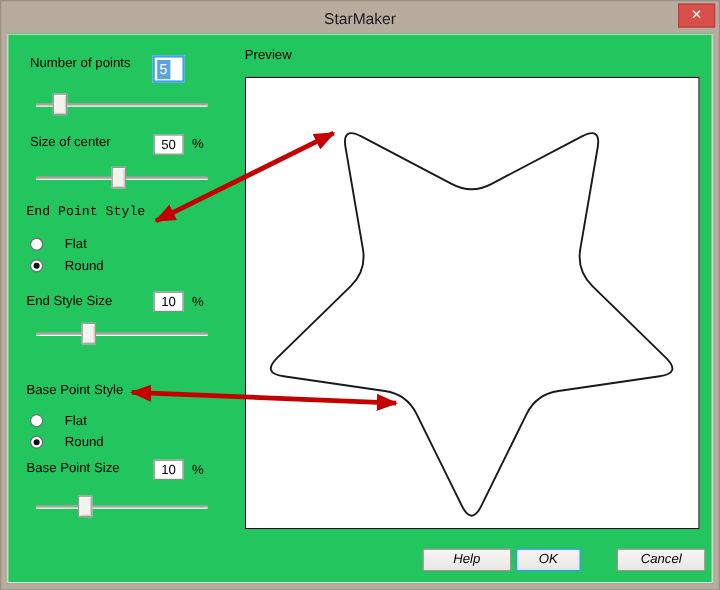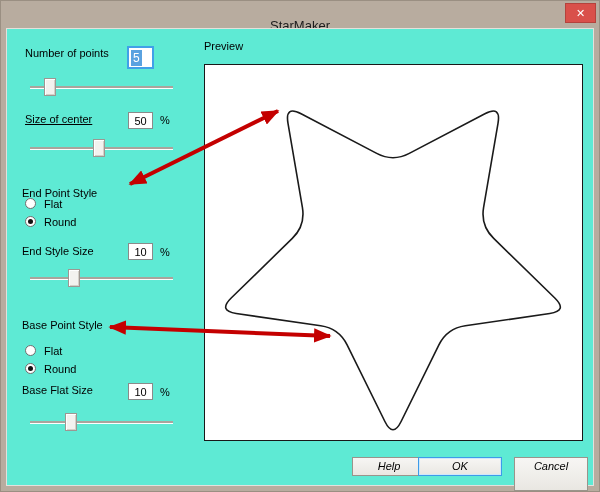--- a/index.html
+++ b/index.html
@@ -1,44 +1,44 @@
 <!DOCTYPE html>
 <html><head>
 <meta charset="utf-8">
 <style>
   html,body{margin:0;padding:0;}
   body{width:600px;height:492px;overflow:hidden;font-family:"Liberation Sans","DejaVu Sans",sans-serif;}
   #dialog{position:relative;width:600px;height:492px;background:#b8ac9f;box-shadow:inset 0 0 0 1px #9a8f82;}
   
   #titlebar{position:absolute;left:0;top:0;width:100%;height:28px;}
-  #title{position:absolute;left:0;right:0;top:18px;text-align:center;font-size:13px;color:#1c1c1c;}
+  #title{position:absolute;left:0;right:0;top:8px;text-align:center;font-size:13px;color:#1c1c1c;}
   #closebtn{position:absolute;left:565px;top:3px;width:31px;height:20px;background:#d9504a;border:1px solid #b4423c;
             box-sizing:border-box;color:#fff;font-size:11px;font-weight:bold;text-align:center;line-height:18px;cursor:pointer;}
   
-  #content{position:absolute;left:6px;top:28px;width:588px;height:458px;background:#5eead4;box-shadow:inset 0 0 0 1px #e3e1dc;}
+  #content{position:absolute;left:6px;top:28px;width:588px;height:458px;background:#22c55e;box-shadow:inset 0 0 0 1px #e3e1dc;}
   .abs{position:absolute;}
   .lbl{font-size:11px;color:#000;white-space:nowrap;}
   
   .tbox{box-sizing:border-box;background:#fff;border:1px solid #8a8a8a;font-size:11px;color:#000;
         display:flex;align-items:center;justify-content:center;}
   .tbox.focused{border:2px solid #41a0e8;justify-content:flex-start;padding-left:2px;}
   .sel{background:#5aa2e0;color:#fff;padding:0 2px;font-size:12px;line-height:16px;}
   .unit{font-size:11px;color:#000;}
   
   .slider{height:18px;}
   .track{position:absolute;left:0;right:0;top:8px;height:2px;background:#aaa49c;box-shadow:0 1px 0 #ffffff;}
   .thumb{position:absolute;top:0;width:12px;height:18px;margin-left:-6px;background:#f3f2ef;
          border:1px solid #9d9792;box-sizing:border-box;box-shadow:inset 1px 1px 0 #ffffff, inset -1px -1px 0 #d4d0c8;}
   
   .radio-row{display:flex;align-items:center;height:13px;}
   .rcircle{width:11px;height:11px;border-radius:50%;background:#fff;border:1px solid #6e6e6e;box-sizing:border-box;
            display:flex;align-items:center;justify-content:center;}
   .rdot{width:5px;height:5px;border-radius:50%;background:#111;display:none;}
   .radio-row.checked .rdot{display:block;}
-  .rlabel{margin-left:8px;font-size:11px;}
+  .rlabel{margin-left:18px;font-size:11px;}
   
   #preview-label{text-align:left;font-size:11px;color:#000;}
   #preview-box{box-sizing:border-box;background:#fff;border:1px solid #181818;}
   
   .btn{box-sizing:border-box;background:linear-gradient(#f7f6f4,#e9e7e2);border:1px solid #9a948b;
        font-size:11px;color:#000;text-align:center;line-height:17px;cursor:pointer;font-style:italic;}
   .btn.default{border:1px solid #3d9be9;box-shadow:inset 0 0 0 1px #cfe8fa;}
   #arrows{position:absolute;left:0;top:0;width:600px;height:492px;pointer-events:none;}
 </style>
 </head>
@@ -57,31 +57,31 @@
 
     <div class="abs lbl" style="left:19px;top:19px;">Number of points</div>
     <div class="abs tbox focused" style="left:121px;top:18px;width:27px;height:23px;">
       <span class="sel">5</span>
     </div>
     <div class="abs slider" style="left:24px;top:50px;width:143px;">
       <div class="track"></div>
       <div class="thumb" style="left: 14%;"></div>
     </div>
 
-    <div class="abs lbl" style="left:19px;top:85px;text-decoration:underline;">Size of center</div>
+    <div class="abs lbl" style="left:19px;top:85px;">Size of center</div>
     <div class="abs tbox" style="left:122px;top:84px;width:25px;height:17px;">
       <span>50</span>
     </div>
     <div class="abs unit" style="left:154px;top:86px;">%</div>
     <div class="abs slider" style="left:24px;top:111px;width:143px;">
       <div class="track"></div>
       <div class="thumb" style="left: 48%;"></div>
     </div>
 
-    <div class="abs lbl" style="left:16px;top:159px;">End Point Style</div>
+    <div class="abs lbl" style="left:16px;top:143px;font-family:Liberation Mono, monospace;">End Point Style</div>
     <div class="abs radio-row" style="left:19px;top:169px;">
       <span class="rcircle"></span>
       <span class="rlabel">Flat</span>
     </div>
     <div class="abs radio-row checked" style="left:19px;top:187px;">
       <span class="rcircle">
           <span class="rdot"></span>
         </span>
       <span class="rlabel">Round</span>
     </div>
@@ -101,40 +101,40 @@
       <span class="rcircle"></span>
       <span class="rlabel">Flat</span>
     </div>
     <div class="abs radio-row checked" style="left:19px;top:334px;">
       <span class="rcircle">
           <span class="rdot"></span>
         </span>
       <span class="rlabel">Round</span>
     </div>
 
-    <div class="abs lbl" style="left:16px;top:356px;">Base Flat Size</div>
+    <div class="abs lbl" style="left:16px;top:356px;">Base Point Size</div>
     <div class="abs tbox" style="left:122px;top:355px;width:25px;height:17px;">
       <span>10</span>
     </div>
     <div class="abs unit" style="left:154px;top:358px;">%</div>
     <div class="abs slider" style="left:24px;top:385px;width:143px;">
       <div class="track"></div>
       <div class="thumb" style="left: 29%;"></div>
     </div>
 
     <div id="preview-label" class="abs" style="left:198px;top:12px;width:379px;">Preview</div>
     <div id="preview-box" class="abs" style="left:198px;top:36px;width:379px;height:377px;">
       <svg id="star-svg" width="377" height="375" viewBox="0 0 377 375">
           <path d="M196.1,356.5Q188.0,373.0 179.9,356.5L142.1,279.9Q133.9,263.4 115.7,260.8L31.2,248.5Q13.0,245.9 26.2,233.0L87.3,173.4Q100.5,160.6 97.4,142.4L83.0,58.3Q79.8,40.1 96.1,48.7L171.7,88.4Q188.0,97.0 204.3,88.4L279.9,48.7Q296.2,40.1 293.0,58.3L278.6,142.4Q275.5,160.6 288.7,173.4L349.8,233.0Q363.0,245.9 344.8,248.5L260.3,260.8Q242.1,263.4 233.9,279.9Z" fill="none" stroke="#1a1a1a" stroke-width="1.6"></path>
         </svg>
     </div>
 
     <div class="abs btn" style="left:346px;top:429px;width:74px;height:19px;">Help</div>
-    <div class="abs btn default" style="left:412px;top:429px;width:84px;height:19px;">OK</div>
-    <div class="abs btn" style="left:508px;top:429px;width:74px;height:34px;">Cancel</div>
+    <div class="abs btn default" style="left:424px;top:429px;width:54px;height:19px;">OK</div>
+    <div class="abs btn" style="left:508px;top:429px;width:74px;height:19px;">Cancel</div>
   </div>
 
   <svg id="arrows">
       <defs>
         <marker id="ah" markerWidth="4.4" markerHeight="3.6" refX="4.0" refY="1.8" orient="auto-start-reverse" markerUnits="strokeWidth">
           <path d="M0,0 L4.4,1.8 L0,3.6 Z" fill="#c40000"></path>
         </marker>
       </defs>
       <line x1="130" y1="184" x2="278" y2="111" stroke="#c40000" stroke-width="4" marker-start="url(#ah)" marker-end="url(#ah)"></line>
       <line x1="110" y1="327" x2="330" y2="336" stroke="#c40000" stroke-width="4" marker-start="url(#ah)" marker-end="url(#ah)"></line>

